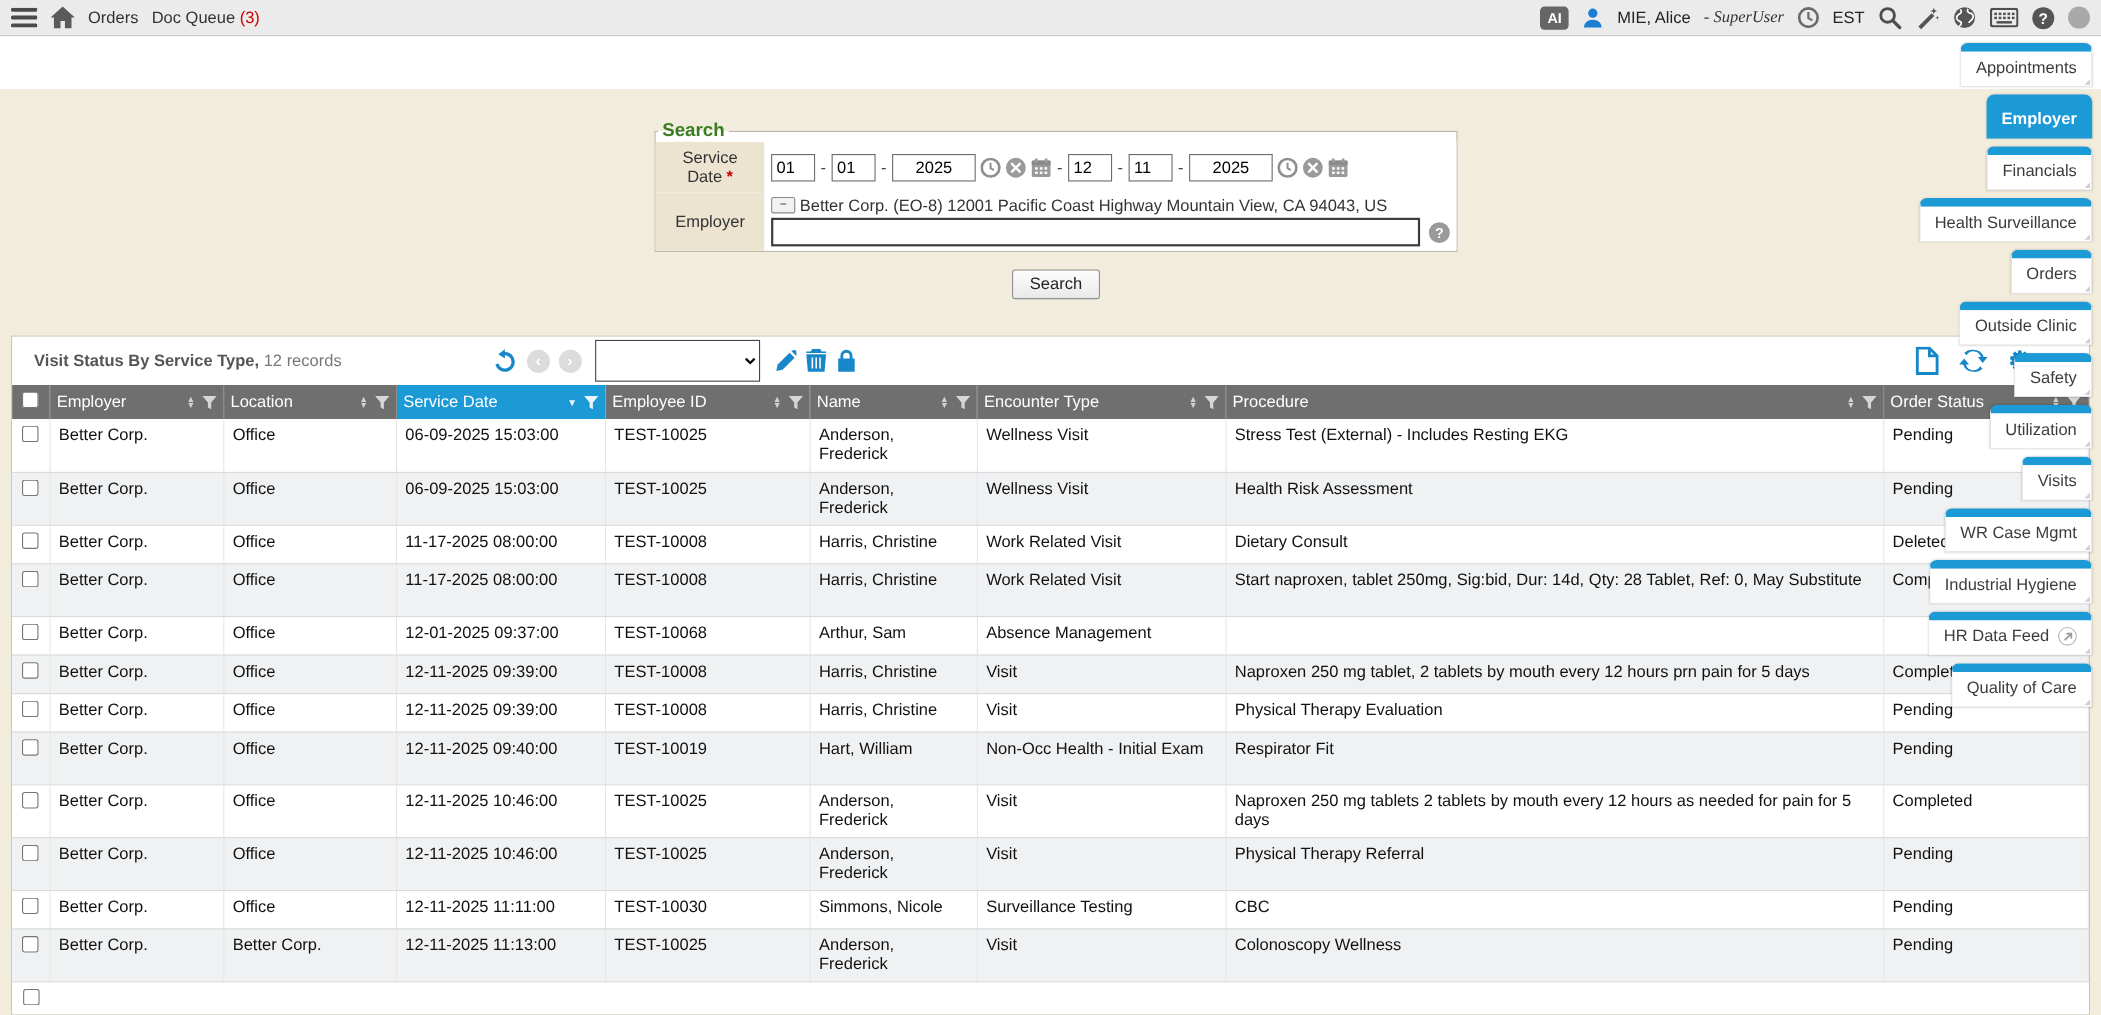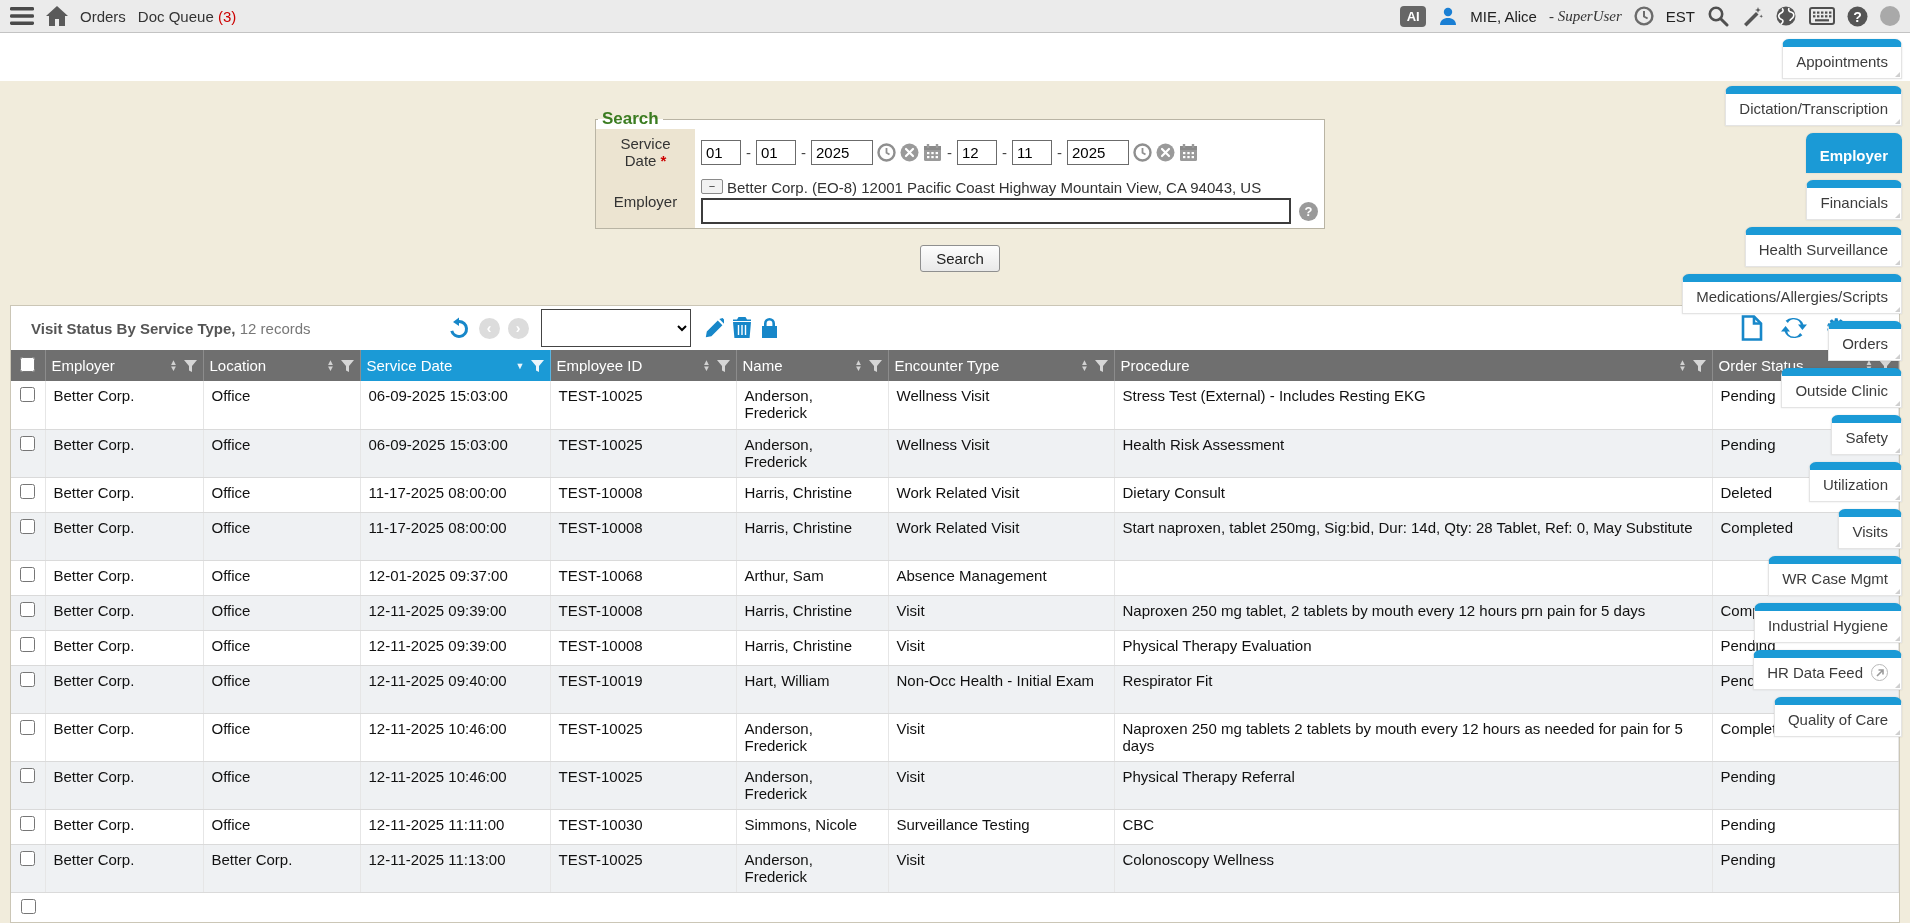--- a/index.html
+++ b/index.html
@@ -36,21 +36,21 @@
   
   .search-fs { margin:28px 0 0 595px; width:730px; border:1px solid #b9b4a4; padding:0; background:#fff; }
   .search-fs legend { color:#3b7c21; font-weight:bold; font-size:17px; padding:0 4px; margin-left:2px; }
   .form-table { width:100%; border-collapse:collapse; }
   .form-table td { vertical-align:middle; font-size:15px; color:#333; }
   .form-table td.lbl { background:#ece4d1; width:118px; padding:6px 8px; vertical-align:middle;text-align:center; }
   .form-table td.val { background:#fff; padding:4px 6px; }
   .req { color:#c00; margin-left:4px; font-weight:bold; }
   .date-row { display:flex; align-items:center; gap:4px; }
   .date-inp { height:25px; border:1px solid #6b6b6b; font-size:15px; padding:1px 4px; font-family:inherit; }
-  .d-m,.d-d { width:40px; } .d-y { width:62px; }
+  .d-m,.d-d { width:40px; } .d-y { width:76px;text-align:center; }
   .dash { color:#444; margin:0 1px; }
   .mini-ico { width:19px; height:19px; display:inline-flex; }
   .emp-sel { display:flex; align-items:flex-start; gap:4px; font-size:15px; color:#333; }
   .minus-btn { width:22px; height:15px; border:1px solid #8a8a8a; background:#f2f2f2; font-size:11px;
                line-height:11px; color:#333; cursor:pointer; border-radius:2px; }
   .emp-inp-row { display:flex; align-items:center; gap:8px; margin-top:2px; }
   .emp-inp { width:590px; height:26px; border:2px solid #3c3c3c; font-size:15px; padding:2px 4px; font-family:inherit; }
   .help-circ { width:19px; height:19px; border-radius:50%; background:#9a9a9a; color:#fff; font-weight:bold;
                font-size:13px; display:inline-flex; align-items:center; justify-content:center; cursor:pointer; }
   .btn-row { width:730px; margin-left:595px; text-align:center; margin-top:16px; }
@@ -172,34 +172,28 @@
         </svg>
     </span>
     <span class="avatar-circle"></span>
   </div>
 </header>
 
 <nav class="tabbar" id="tabbar">
     <div class="tab">
       <span class="tab-label">Appointments</span>
     </div>
-    <div class="tab">
-      <span class="tab-label">Dictation/Transcription</span>
-    </div>
     <div class="tab active">
       <span class="tab-label">Employer</span>
     </div>
     <div class="tab">
       <span class="tab-label">Financials</span>
     </div>
     <div class="tab">
       <span class="tab-label">Health Surveillance</span>
-    </div>
-    <div class="tab">
-      <span class="tab-label">Medications/Allergies/Scripts</span>
     </div>
     <div class="tab">
       <span class="tab-label">Orders</span>
     </div>
     <div class="tab">
       <span class="tab-label">Outside Clinic</span>
     </div>
     <div class="tab">
       <span class="tab-label">Safety</span>
     </div>

